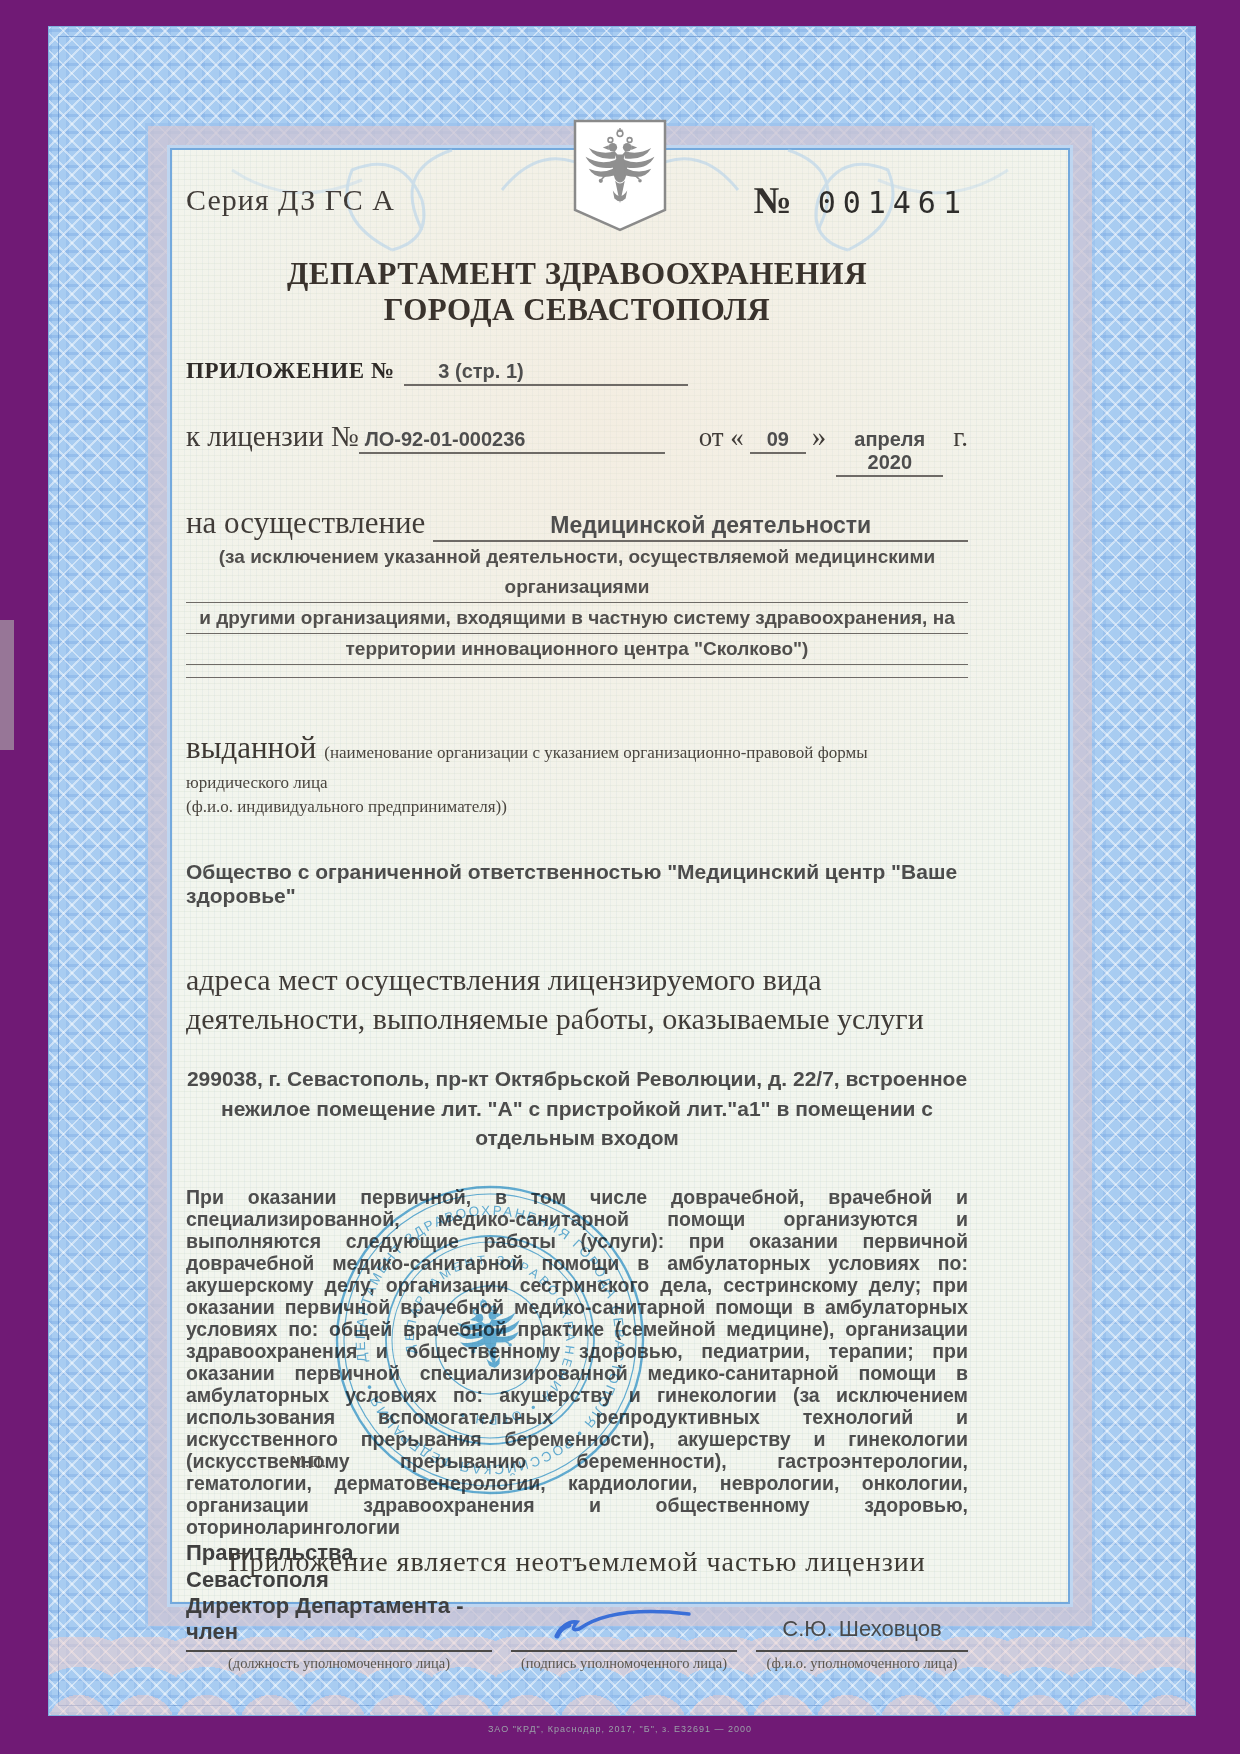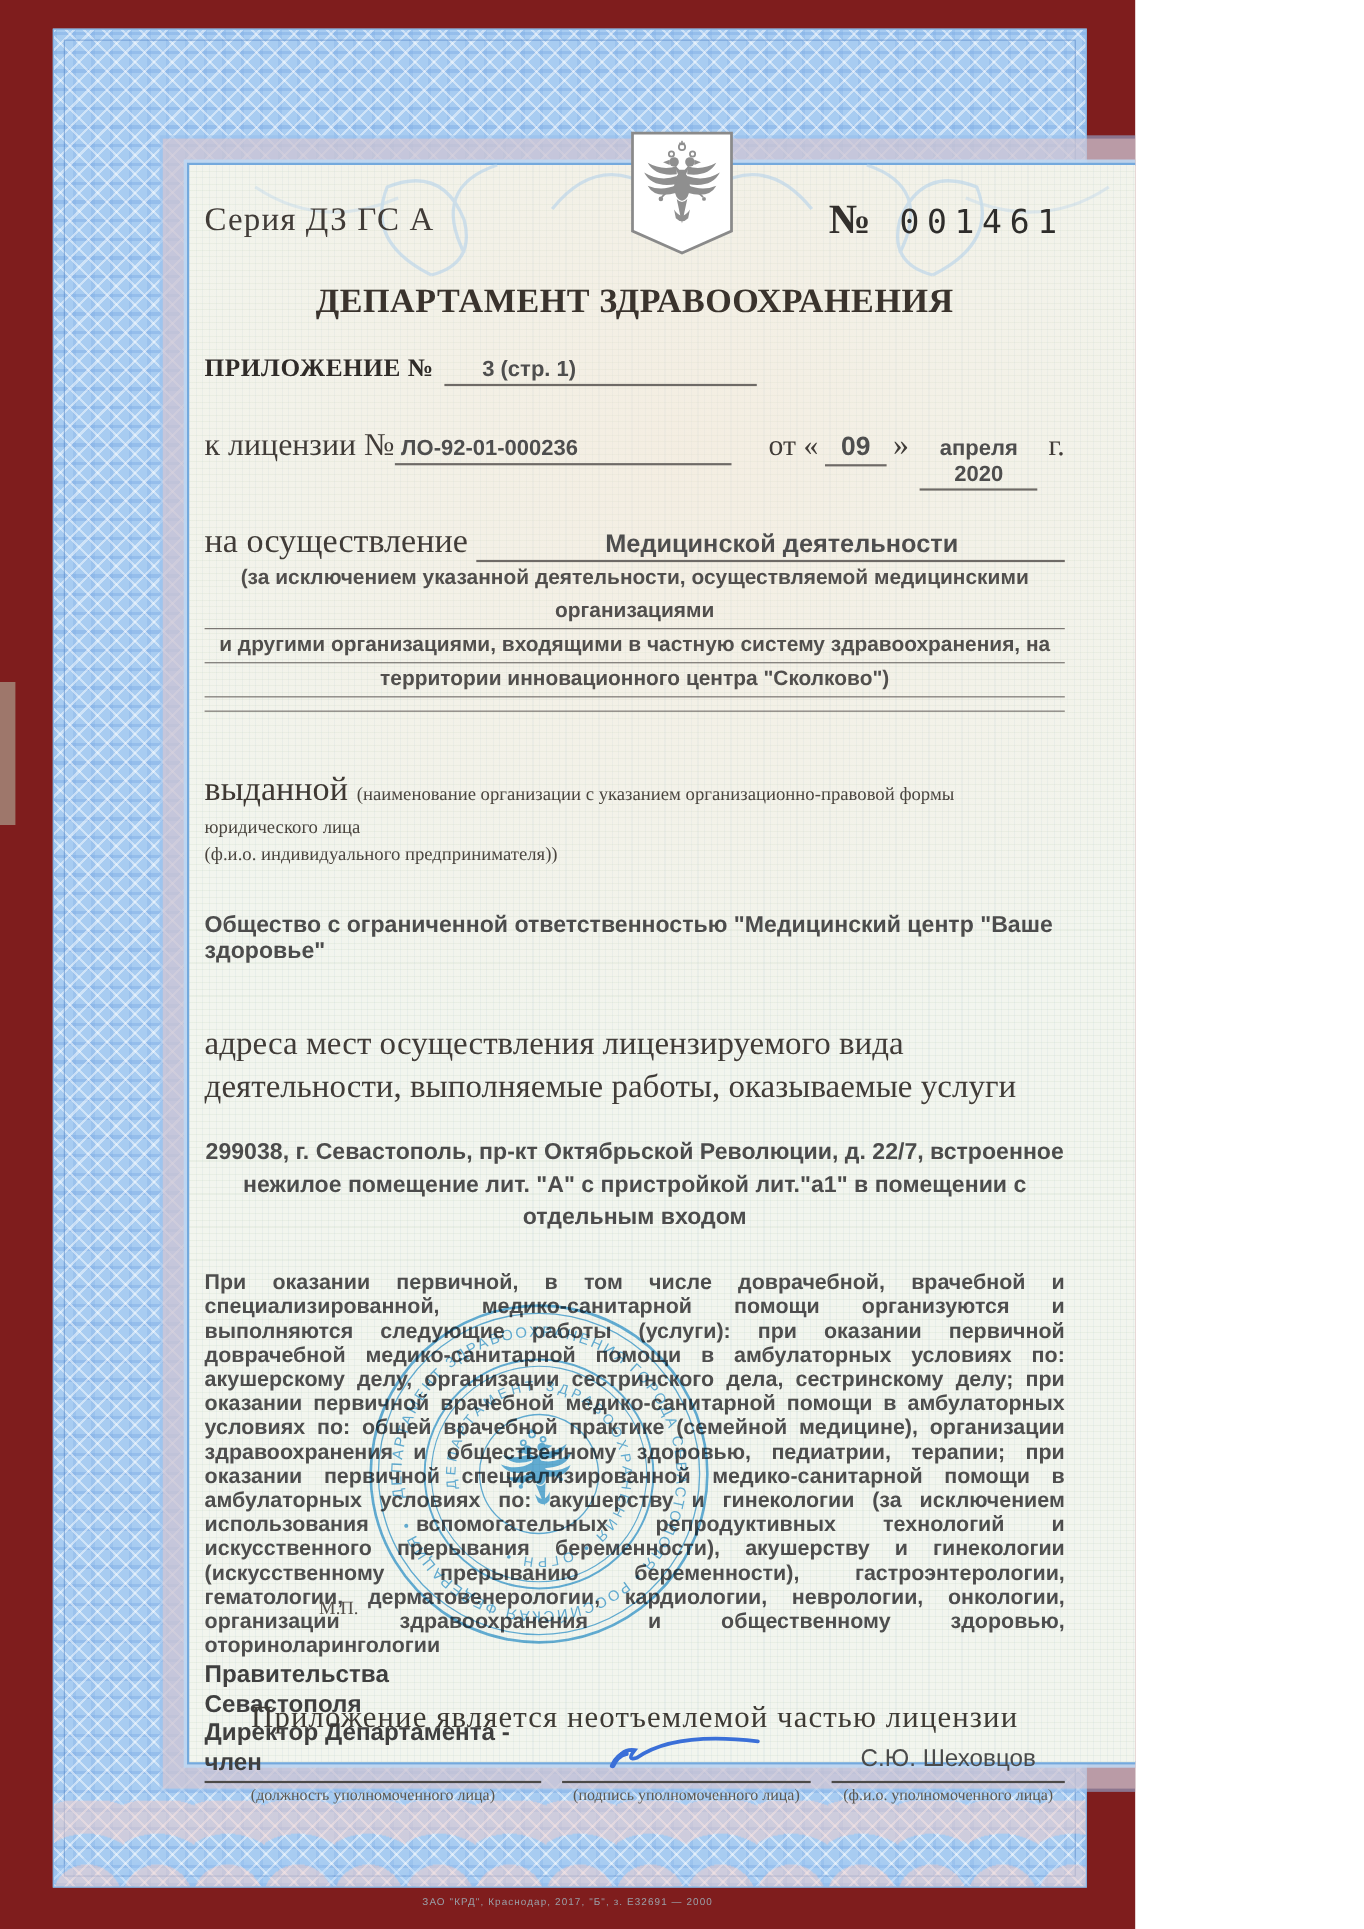--- a/index.html
+++ b/index.html
@@ -1,16 +1,16 @@
 <!DOCTYPE html>
 <html><head>
 <meta charset="utf-8">
 <style>
   html,body{margin:0;padding:0;background:#ffffff;}
-  .page{position:relative;width:1032px;height:1754px;background:#7f1d1d;overflow:hidden;
+  .page{position:relative;width:1240px;height:1754px;background:#701a75;overflow:hidden;
         font-family:"Liberation Serif", serif;color:#3c3c3c;}
   
   .band{position:absolute;inset:26px 44px 38px 48px;
     background-color:#a8ccf1;
     background-image:
       repeating-linear-gradient(45deg, rgba(255,255,255,.45) 0 2px, rgba(255,255,255,0) 2px 12px),
       repeating-linear-gradient(135deg, rgba(255,255,255,.45) 0 2px, rgba(255,255,255,0) 2px 12px),
       repeating-linear-gradient(0deg, rgba(126,172,228,.45) 0 3px, rgba(170,205,242,0) 3px 17px),
       repeating-linear-gradient(90deg, rgba(126,172,228,.30) 0 3px, rgba(170,205,242,0) 3px 17px);
     border:1px solid #7fb0e0;}
@@ -43,21 +43,21 @@
   .lbl{white-space:nowrap;color:#413c38;}
   .cell{border-bottom:2px solid #6e6a66;font-family:"Liberation Sans", sans-serif;font-weight:bold;
         color:#4e4e4e;text-align:center;padding-bottom:1px;}
   .annex-row{margin-top:30px;}
   .annex-row .lbl{font-weight:bold;font-size:23px;letter-spacing:.5px;color:#2f2b28;}
   .annex-row .cell{width:250px;margin-left:10px;font-size:20px;text-align:left;padding-left:34px;}
   .license-row{margin-top:26px;}
   .license-row .lbl{font-size:29px;}
   .license-row .cell.license{width:300px;font-size:20px;text-align:left;padding-left:6px;}
   .license-row .from{font-size:27px;margin-left:34px;}
-  .license-row .cell.day{width:56px;font-size:24px;margin:16px 6px;}
+  .license-row .cell.day{width:56px;font-size:20px;margin:16px 6px;}
   .license-row .cell.date{flex:1;font-size:20px;margin-left:10px;}
   .license-row .year{font-size:27px;margin-left:10px;}
   .activity-row{margin-top:28px;}
   .activity-row .lbl{font-size:31px;}
   .activity-row .cell{flex:1;font-size:23px;text-align:center;padding-left:20px;margin-left:8px;}
   .note{font-family:"Liberation Sans", sans-serif;font-weight:bold;font-size:19px;color:#514f4d;
         text-align:center;line-height:30px;}
   .note .nline{border-bottom:1.5px solid #6e6a66;}
   .rule{height:12px;border-bottom:1.5px solid #6e6a66;}
   .issued{margin-top:48px;font-size:17px;color:#4a453f;line-height:1.45;}
@@ -149,20 +149,21 @@
       <div class="header-row">
         <div class="series">Серия ДЗ ГС А</div>
         <div class="licnum">
           <span class="nosign">№</span>
           <span class="digits">001461</span>
         </div>
       </div>
 
       <div class="title">
         <div>ДЕПАРТАМЕНТ ЗДРАВООХРАНЕНИЯ</div>
+        <div>ГОРОДА СЕВАСТОПОЛЯ</div>
       </div>
 
       <div class="fillrow annex-row">
         <span class="lbl">ПРИЛОЖЕНИЕ №</span>
         <span class="cell">3 (стр. 1)</span>
       </div>
 
       <div class="fillrow license-row">
         <span class="lbl">к лицензии №</span>
         <span class="cell license">ЛО-92-01-000236</span>

